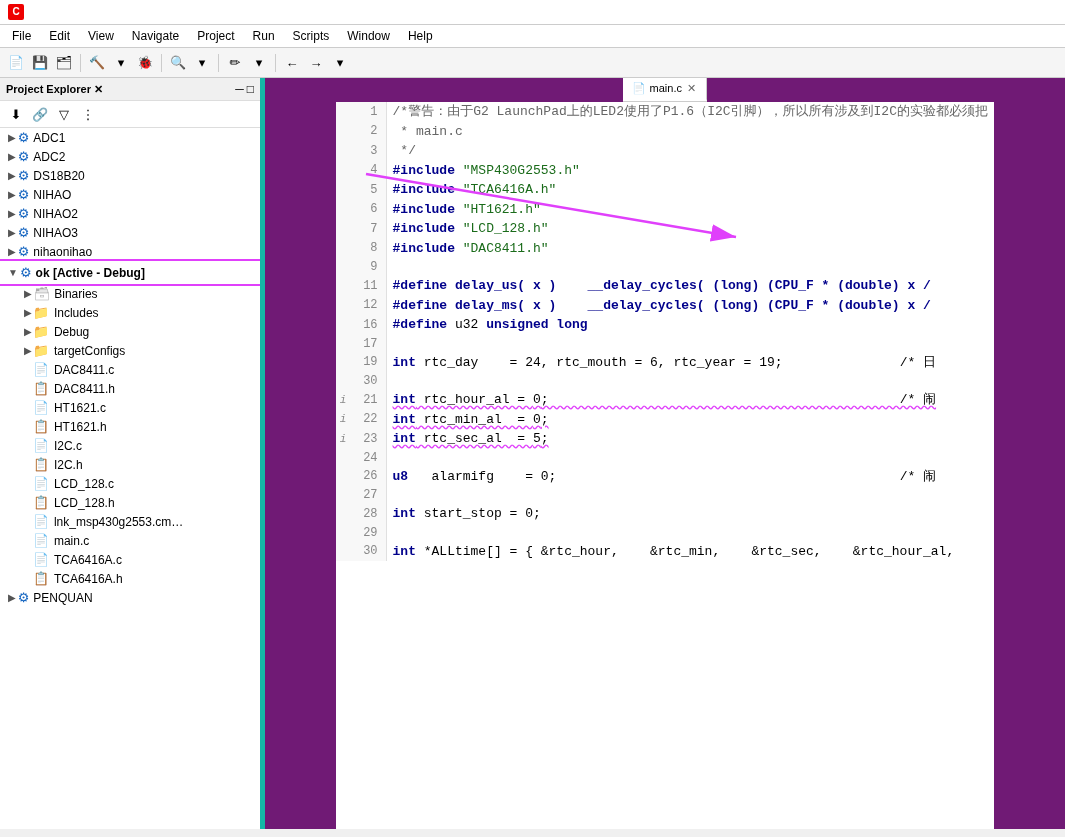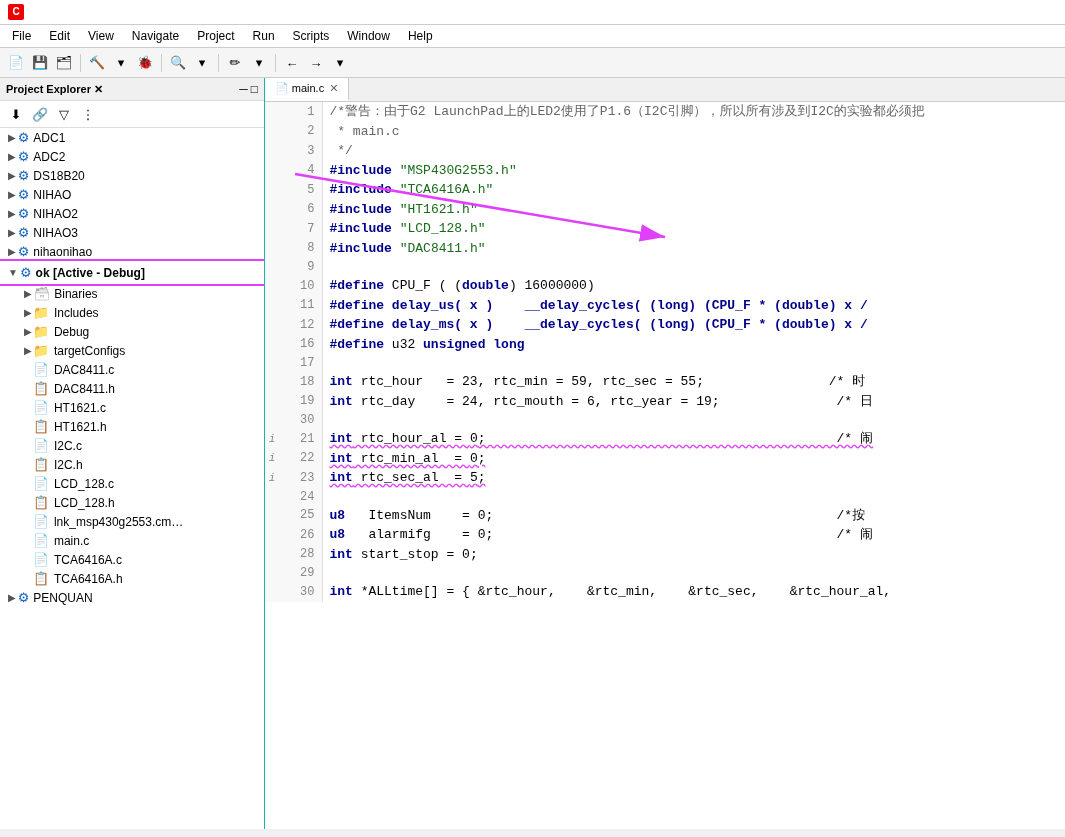--- a/index.html
+++ b/index.html
@@ -70,21 +70,21 @@
     
     #main-layout {
       display: flex;
       height: calc(837px - 86px);
     }
     
     #sidebar {
       width: 265px;
       min-width: 265px;
       background: #fff;
-      border-right: 1px solid #14b8a6;
+      border-right: 5px solid #14b8a6;
       display: flex;
       flex-direction: column;
     }
     #sidebar-header {
       display: flex;
       align-items: center;
       justify-content: space-between;
       padding: 4px 6px;
       border-bottom: 1px solid #ddd;
       background: #f0f0f0;
@@ -118,21 +118,22 @@
     .tree-indent { display: inline-block; }
     .tree-arrow { font-size: 10px; margin-right: 2px; color: #555; }
     .tree-icon { margin-right: 4px; font-size: 13px; }
     .project-icon { color: #1565c0; }
     .folder-icon { color: #e6a817; }
     
     #editor-area {
       flex: 1;
       display: flex;
       flex-direction: column;
-      background: #15803d;
+      background: #701a75;
+      align-items: center;
     }
     #editor-tabs {
       display: flex;
       align-items: center;
       background: #f0f0f0;
       border-bottom: 1px solid #ccc;
     }
     .editor-tab {
       display: flex;
       align-items: center;
@@ -462,47 +463,37 @@
               <td class="line-num">8</td>
               <td class="line-code"><span class="pp">#include</span> <span class="str">"DAC8411.h"</span></td>
             </tr>
             <tr>
               <td class="line-marker"></td>
               <td class="line-num">9</td>
               <td class="line-code"></td>
             </tr>
             <tr>
               <td class="line-marker"></td>
-              <td class="line-num">10</td>
-              <td class="line-code"><span class="pp">#define</span> CPU_F ( (<span class="kw">double</span>) 16000000)</td>
-            </tr>
-            <tr>
-              <td class="line-marker"></td>
               <td class="line-num">11</td>
               <td class="line-code"><span class="pp">#define delay_us( x )    __delay_cycles( (long) (CPU_F * (double) x /</span></td>
             </tr>
             <tr>
               <td class="line-marker"></td>
               <td class="line-num">12</td>
               <td class="line-code"><span class="pp">#define delay_ms( x )    __delay_cycles( (long) (CPU_F * (double) x /</span></td>
             </tr>
             <tr>
               <td class="line-marker"></td>
               <td class="line-num">16</td>
               <td class="line-code"><span class="pp">#define</span> u32 <span class="kw">unsigned long</span></td>
             </tr>
             <tr>
               <td class="line-marker"></td>
               <td class="line-num">17</td>
               <td class="line-code"></td>
-            </tr>
-            <tr>
-              <td class="line-marker"></td>
-              <td class="line-num">18</td>
-              <td class="line-code"><span class="kw">int</span> rtc_hour   = <span class="num">23</span>, rtc_min = <span class="num">59</span>, rtc_sec = <span class="num">55</span>;                /* 时</td>
             </tr>
             <tr>
               <td class="line-marker"></td>
               <td class="line-num">19</td>
               <td class="line-code"><span class="kw">int</span> rtc_day    = <span class="num">24</span>, rtc_mouth = <span class="num">6</span>, rtc_year = <span class="num">19</span>;               /* 日</td>
             </tr>
             <tr>
               <td class="line-marker"></td>
               <td class="line-num">30</td>
               <td class="line-code"></td>
@@ -522,27 +513,27 @@
               <td class="line-num">23</td>
               <td class="line-code" style="text-decoration: underline wavy rgb(224, 64, 251); text-underline-offset: 2px;"><span class="kw">int</span> rtc_sec_al  = <span class="num">5</span>;</td>
             </tr>
             <tr>
               <td class="line-marker"></td>
               <td class="line-num">24</td>
               <td class="line-code"></td>
             </tr>
             <tr>
               <td class="line-marker"></td>
-              <td class="line-num">25</td>
-              <td class="line-code"><span class="kw">u8</span>   ItemsNum    = <span class="num">0</span>;                                            /*按</td>
-            </tr>
-            <tr>
-              <td class="line-marker"></td>
               <td class="line-num">26</td>
               <td class="line-code"><span class="kw">u8</span>   alarmifg    = <span class="num">0</span>;                                            /* 闹</td>
+            </tr>
+            <tr>
+              <td class="line-marker"></td>
+              <td class="line-num">27</td>
+              <td class="line-code"></td>
             </tr>
             <tr>
               <td class="line-marker"></td>
               <td class="line-num">28</td>
               <td class="line-code"><span class="kw">int</span> start_stop = <span class="num">0</span>;</td>
             </tr>
             <tr>
               <td class="line-marker"></td>
               <td class="line-num">29</td>
               <td class="line-code"></td>

